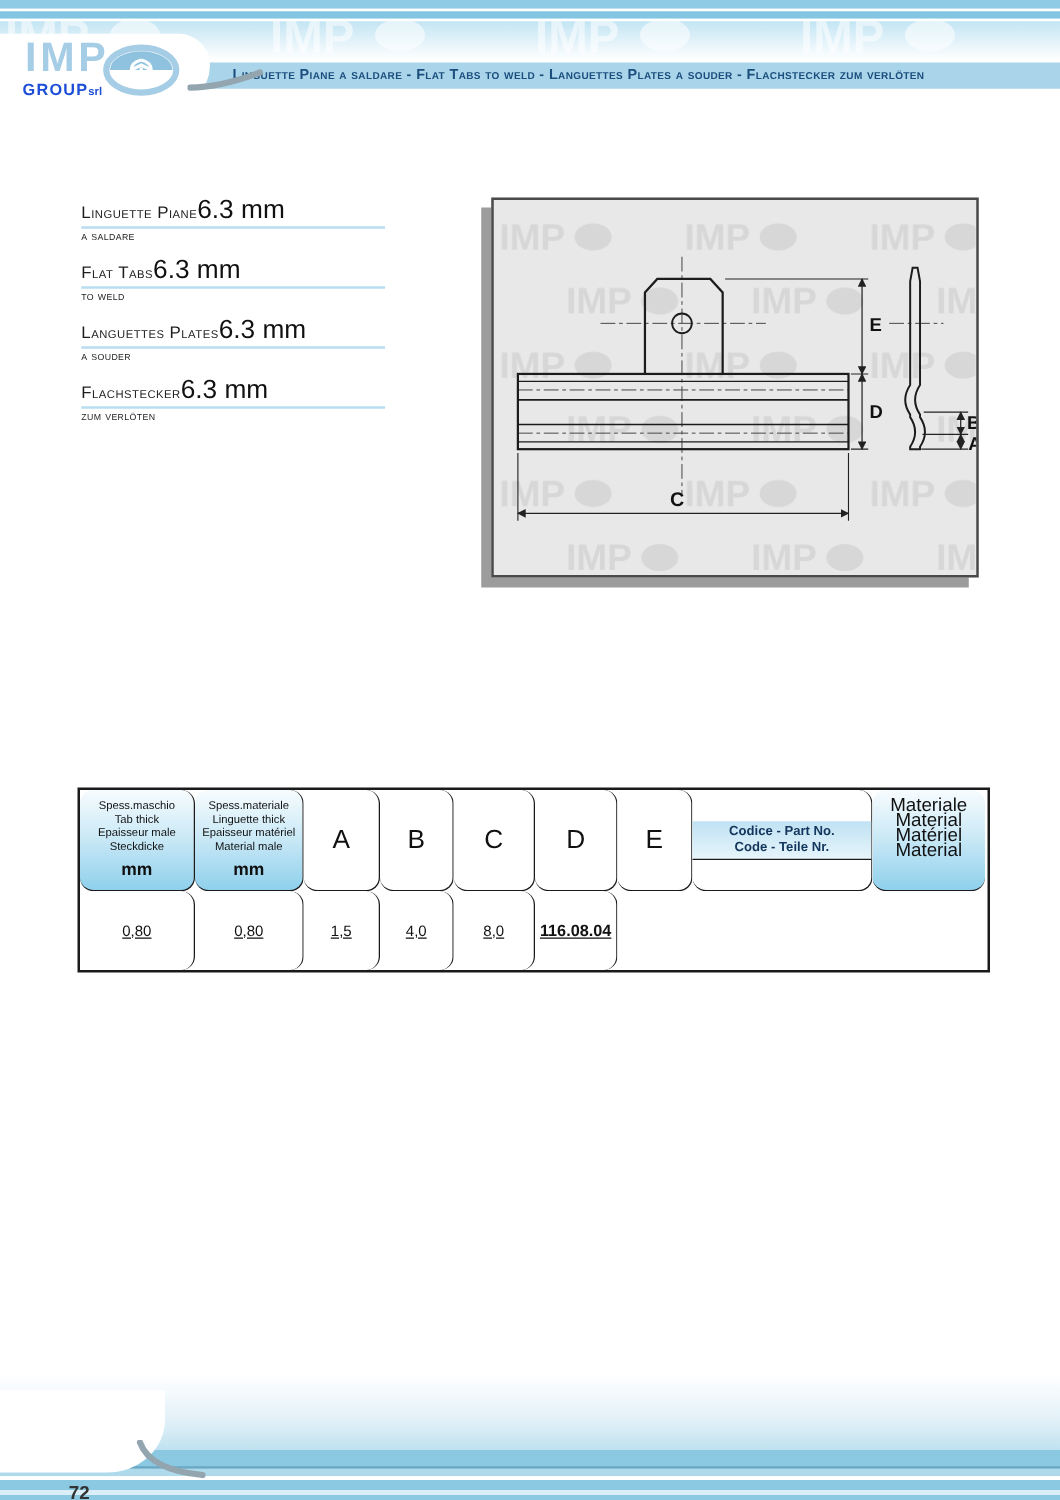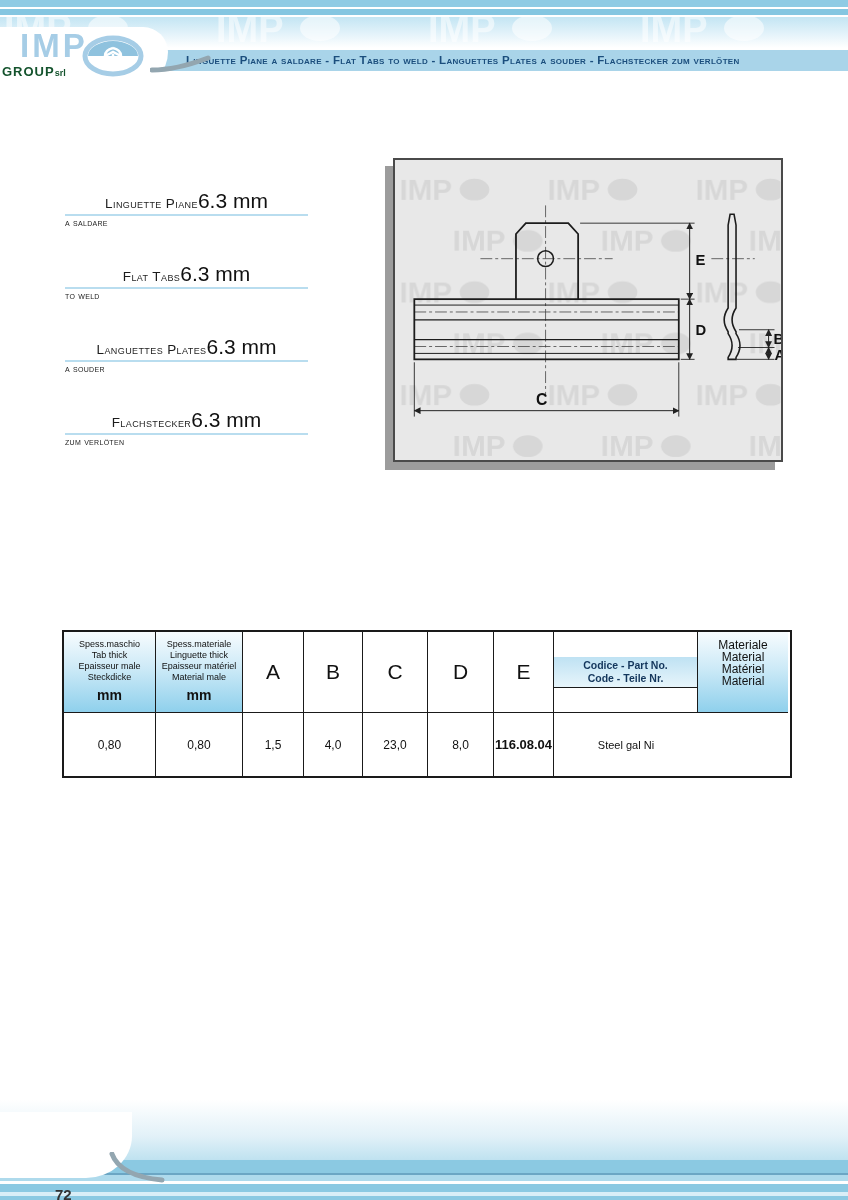--- a/index.html
+++ b/index.html
@@ -19,62 +19,62 @@
   
   .titlebar{position:absolute;top:50px;left:140px;right:0;height:21px;background:#a9d4e9;}
   .titlebar span{display:block;padding-left:46px;line-height:21px;font-size:11.5px;font-weight:600;
                  letter-spacing:.3px;color:#1b4e7d;font-variant:small-caps;white-space:nowrap;}
 
   
   .logo-blob{position:absolute;top:27px;left:0;width:168px;height:60px;background:#ffffff;
              border-radius:0 30px 42px 0;}
   .logo-imp{position:absolute;top:0px;left:20px;font-size:33px;font-weight:800;letter-spacing:3px;
             color:#a6cde6;text-shadow:1px 1px 0 #ffffff;}
-  .logo-group{position:absolute;top:37px;left:2px;font-size:13px;font-weight:800;color:#14532d;letter-spacing:1px;}
+  .logo-group{position:absolute;top:37px;left:18px;font-size:13px;font-weight:800;color:#1d4ed8;letter-spacing:1px;}
   .logo-srl{font-size:9px;font-weight:700;letter-spacing:0;}
   .logo-ellipse{position:absolute;top:5px;left:80px;}
   .swoosh{position:absolute;pointer-events:none;}
 
   
   .specs{position:absolute;left:65px;top:156px;width:243px;}
   .spec{margin-bottom:8px;}
-  .spec-top{display:flex;justify-content:center;align-items:baseline;
-            border-bottom:2px solid #b9ddef;padding-bottom:1px;margin-top:33px;}
+  .spec-top{display:flex;justify-content:flex-start;align-items:baseline;
+            border-bottom:2px solid #b9ddef;padding-bottom:1px;}
   .spec-name{font-size:13.5px;font-variant:small-caps;color:#1c1c1c;letter-spacing:.4px;}
   .spec-val{font-size:21px;color:#111;}
   .spec-sub{font-size:10px;font-variant:small-caps;color:#222;margin-top:1px;letter-spacing:.3px;line-height:12px;}
 
   
   .diagram{position:absolute;left:385px;top:158px;width:398px;height:312px;}
   .diagram-shadow{position:absolute;left:0;top:8px;width:390px;height:304px;background:#9c9c9c;}
   .diagram-panel{position:absolute;left:8px;top:0;width:390px;height:304px;background:#e8e8e8;
                  border:2px solid #4a4a4a;box-sizing:border-box;}
   .diagram-panel svg{display:block;}
 
   
   .ptable{position:absolute;left:62px;top:630px;width:726px;border:2px solid #1a1a1a;
           display:grid;grid-template-columns:92px 87px 61px 59px 65px 66px 60px 144px 90px;
           grid-template-rows:81px 63px;box-sizing:content-box;background:#fff;}
   .tc{border-right:1.5px solid #1a1a1a;border-bottom:1.5px solid #1a1a1a;
-      display:flex;align-items:center;justify-content:center;text-align:center;box-sizing:border-box;}
+      display:flex;align-items:center;justify-content:center;text-align:center;box-sizing:border-box;border-radius:11px;}
   .tc.last{border-right:none;}
-  .tc.bot{border-bottom:none;}
+  .tc.bot{border-bottom:none;text-decoration:underline;}
   .hd-blue{background:linear-gradient(180deg,#f7fcfe 0%,#cdeaf7 45%,#8fd0ec 100%);
            flex-direction:column;justify-content:flex-start;padding-top:7px;font-size:9px;line-height:11px;}
   .hd-unit{font-weight:bold;font-size:14px;margin-top:7px;}
   .hd-letter{font-size:21px;font-weight:400;color:#111;}
   .code-cell{flex-direction:row;justify-content:flex-start;padding:0;}
   .code-band{width:100%;height:31px;background:linear-gradient(180deg,#bfe2f3 0%,#e7f5fb 100%);
              border-bottom:1.5px solid #1a1a1a;box-sizing:border-box;display:flex;flex-direction:column;
              justify-content:center;font-weight:bold;font-size:10.5px;line-height:13px;color:#13365c;}
   .code-body{flex:1;display:flex;align-items:center;justify-content:center;gap:8px;width:100%;}
   .box-text{text-align:left;}
   .box-label{font-weight:bold;font-size:14px;}
   .box-qty{font-size:9.5px;margin-top:2px;}
-  .mat-cell{font-size:12px;line-height:12px;}
+  .mat-cell{font-size:15px;line-height:12px;}
   .cell-val{font-size:12px;}
   .cell-pn{font-size:13px;font-weight:bold;}
   .cell-mat{font-size:11px;}
 
   
   .f-grad{position:absolute;left:0;top:1100px;width:848px;height:60px;
           background:linear-gradient(180deg,#ffffff 0%,#e2f1f8 60%,#bfe2f0 100%);}
   .f-band1{position:absolute;left:0;top:1160px;width:848px;height:13px;background:#8bc9e2;border-bottom:2px solid #6ba6c4;}
   .f-gap{position:absolute;left:0;top:1175px;width:848px;height:6px;background:#aedaec;}
   .f-w1{position:absolute;left:0;top:1181px;width:848px;height:3px;background:#ffffff;}
@@ -255,24 +255,22 @@
       <div>Materiale</div>
       <div>Material</div>
       <div>Matériel</div>
       <div>Material</div>
     </div>
 
     <div class="tc bot cell-val">0,80</div>
     <div class="tc bot cell-val">0,80</div>
     <div class="tc bot cell-val">1,5</div>
     <div class="tc bot cell-val">4,0</div>
-    <div class="tc bot cell-val">23,0</div>
     <div class="tc bot cell-val">8,0</div>
     <div class="tc bot cell-pn">116.08.04</div>
-    <div class="tc bot cell-mat last">Steel gal Ni</div>
   </div>
 
   <div class="f-grad"></div>
   <div class="f-band1"></div>
   <div class="f-gap"></div>
   <div class="f-w1"></div>
   <div class="f-band2"></div>
   <div class="f-pale"></div>
   <div class="f-band3"></div>
   <div class="page-blob"></div>

